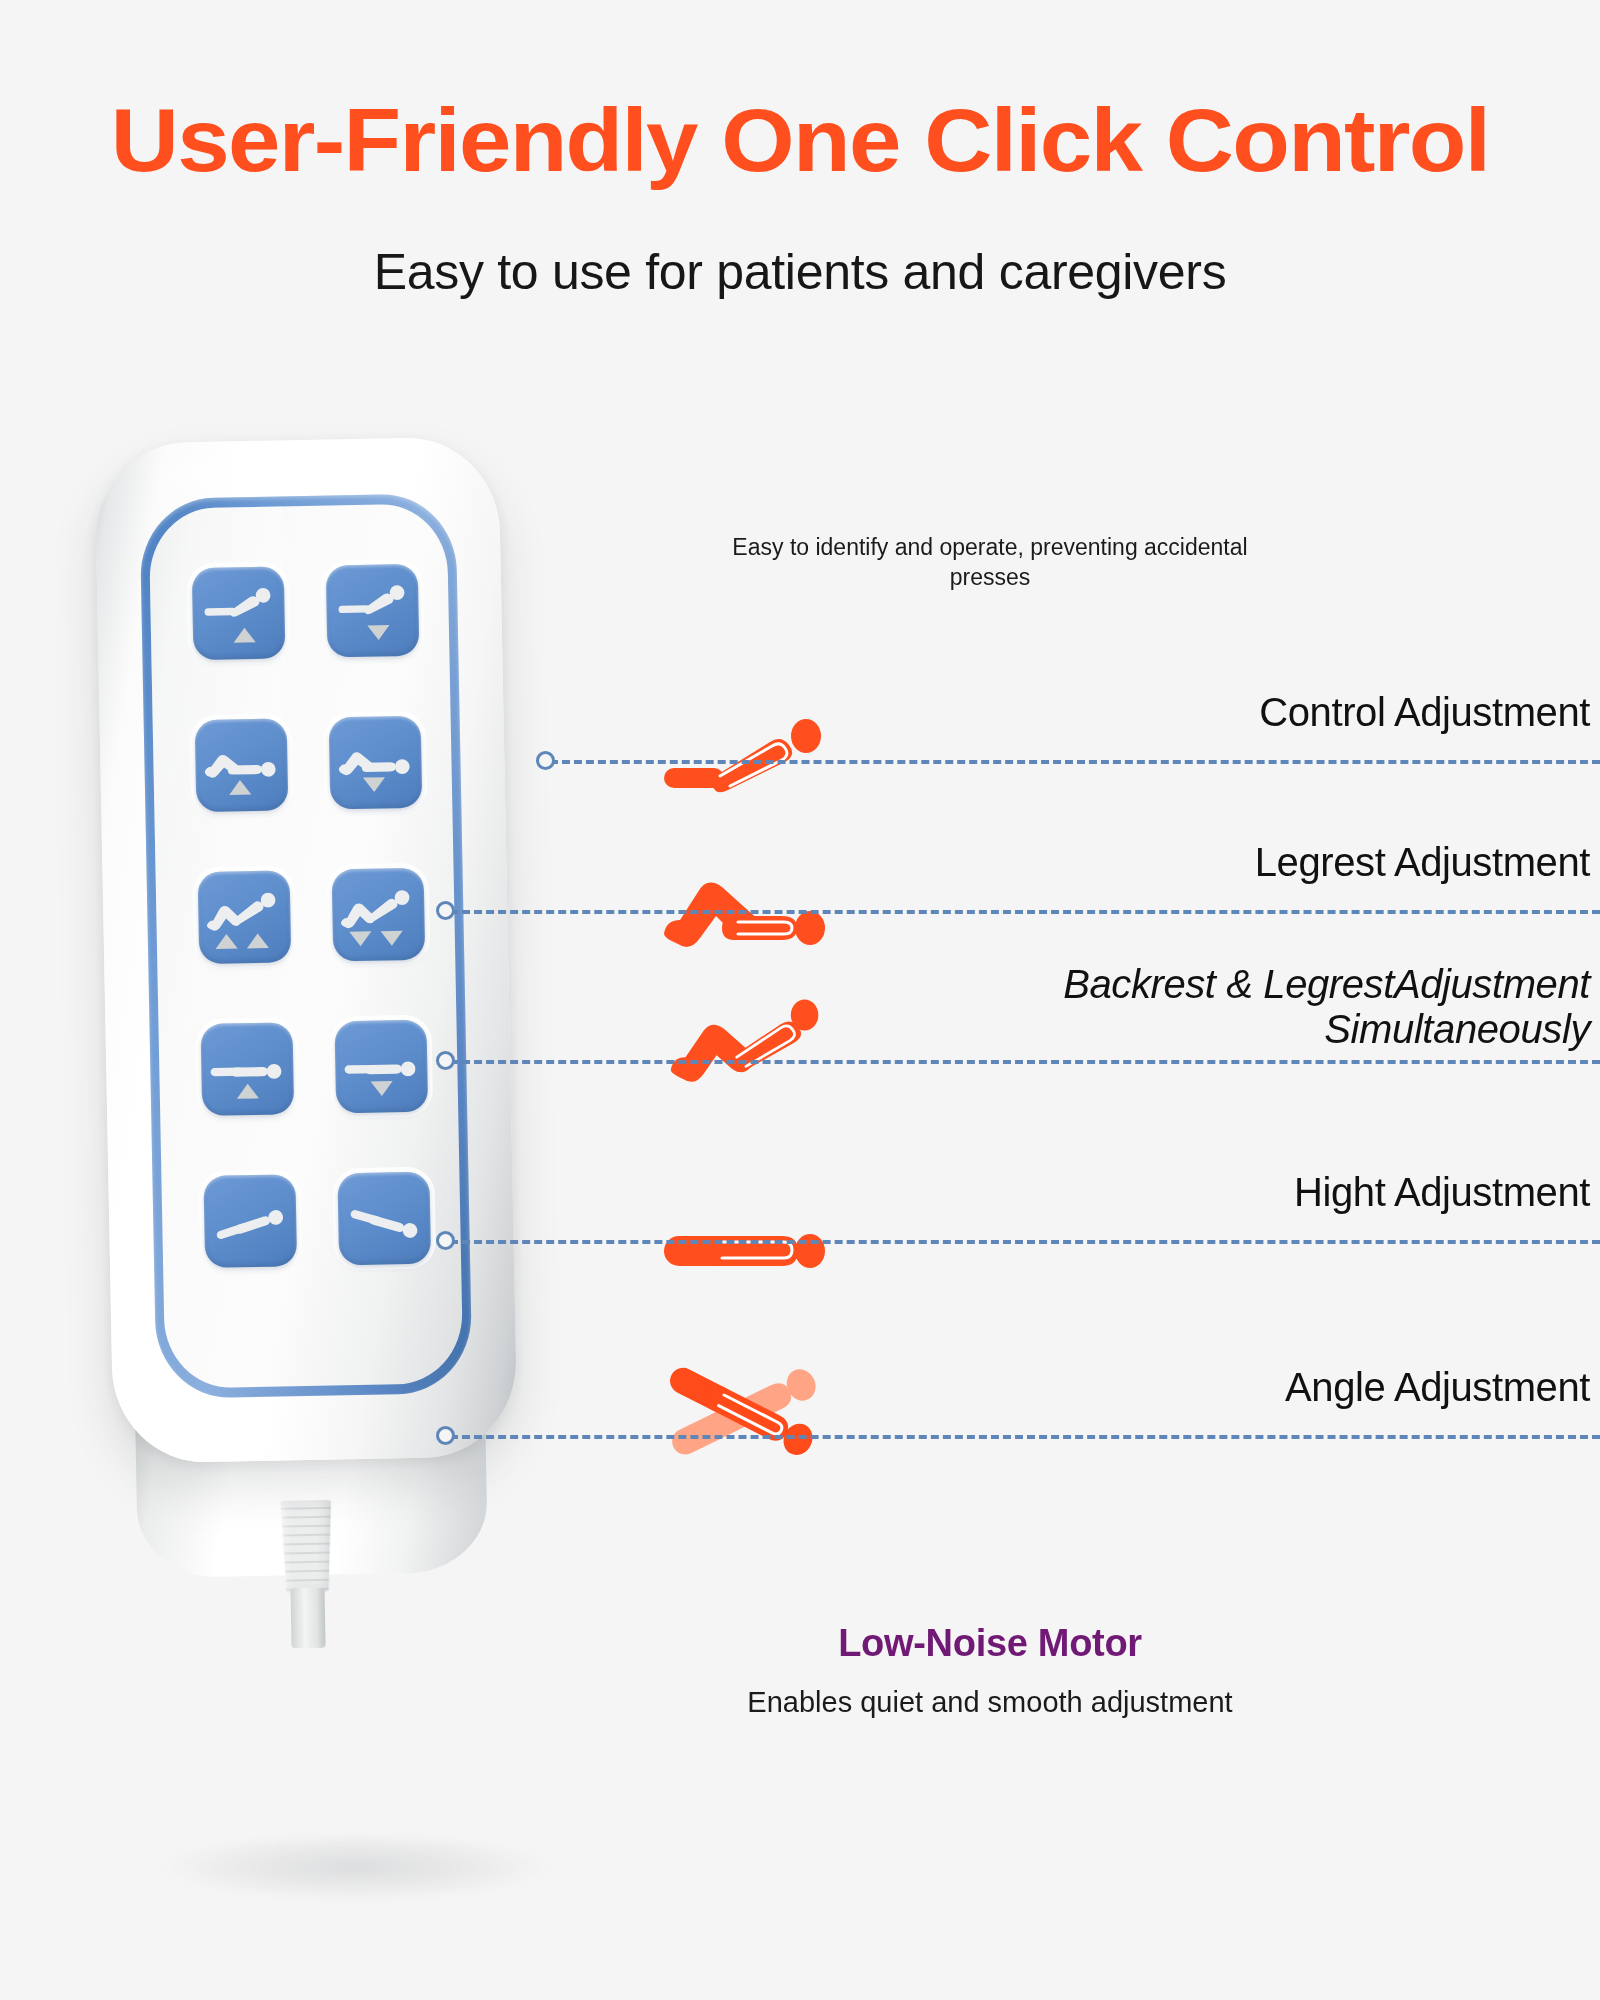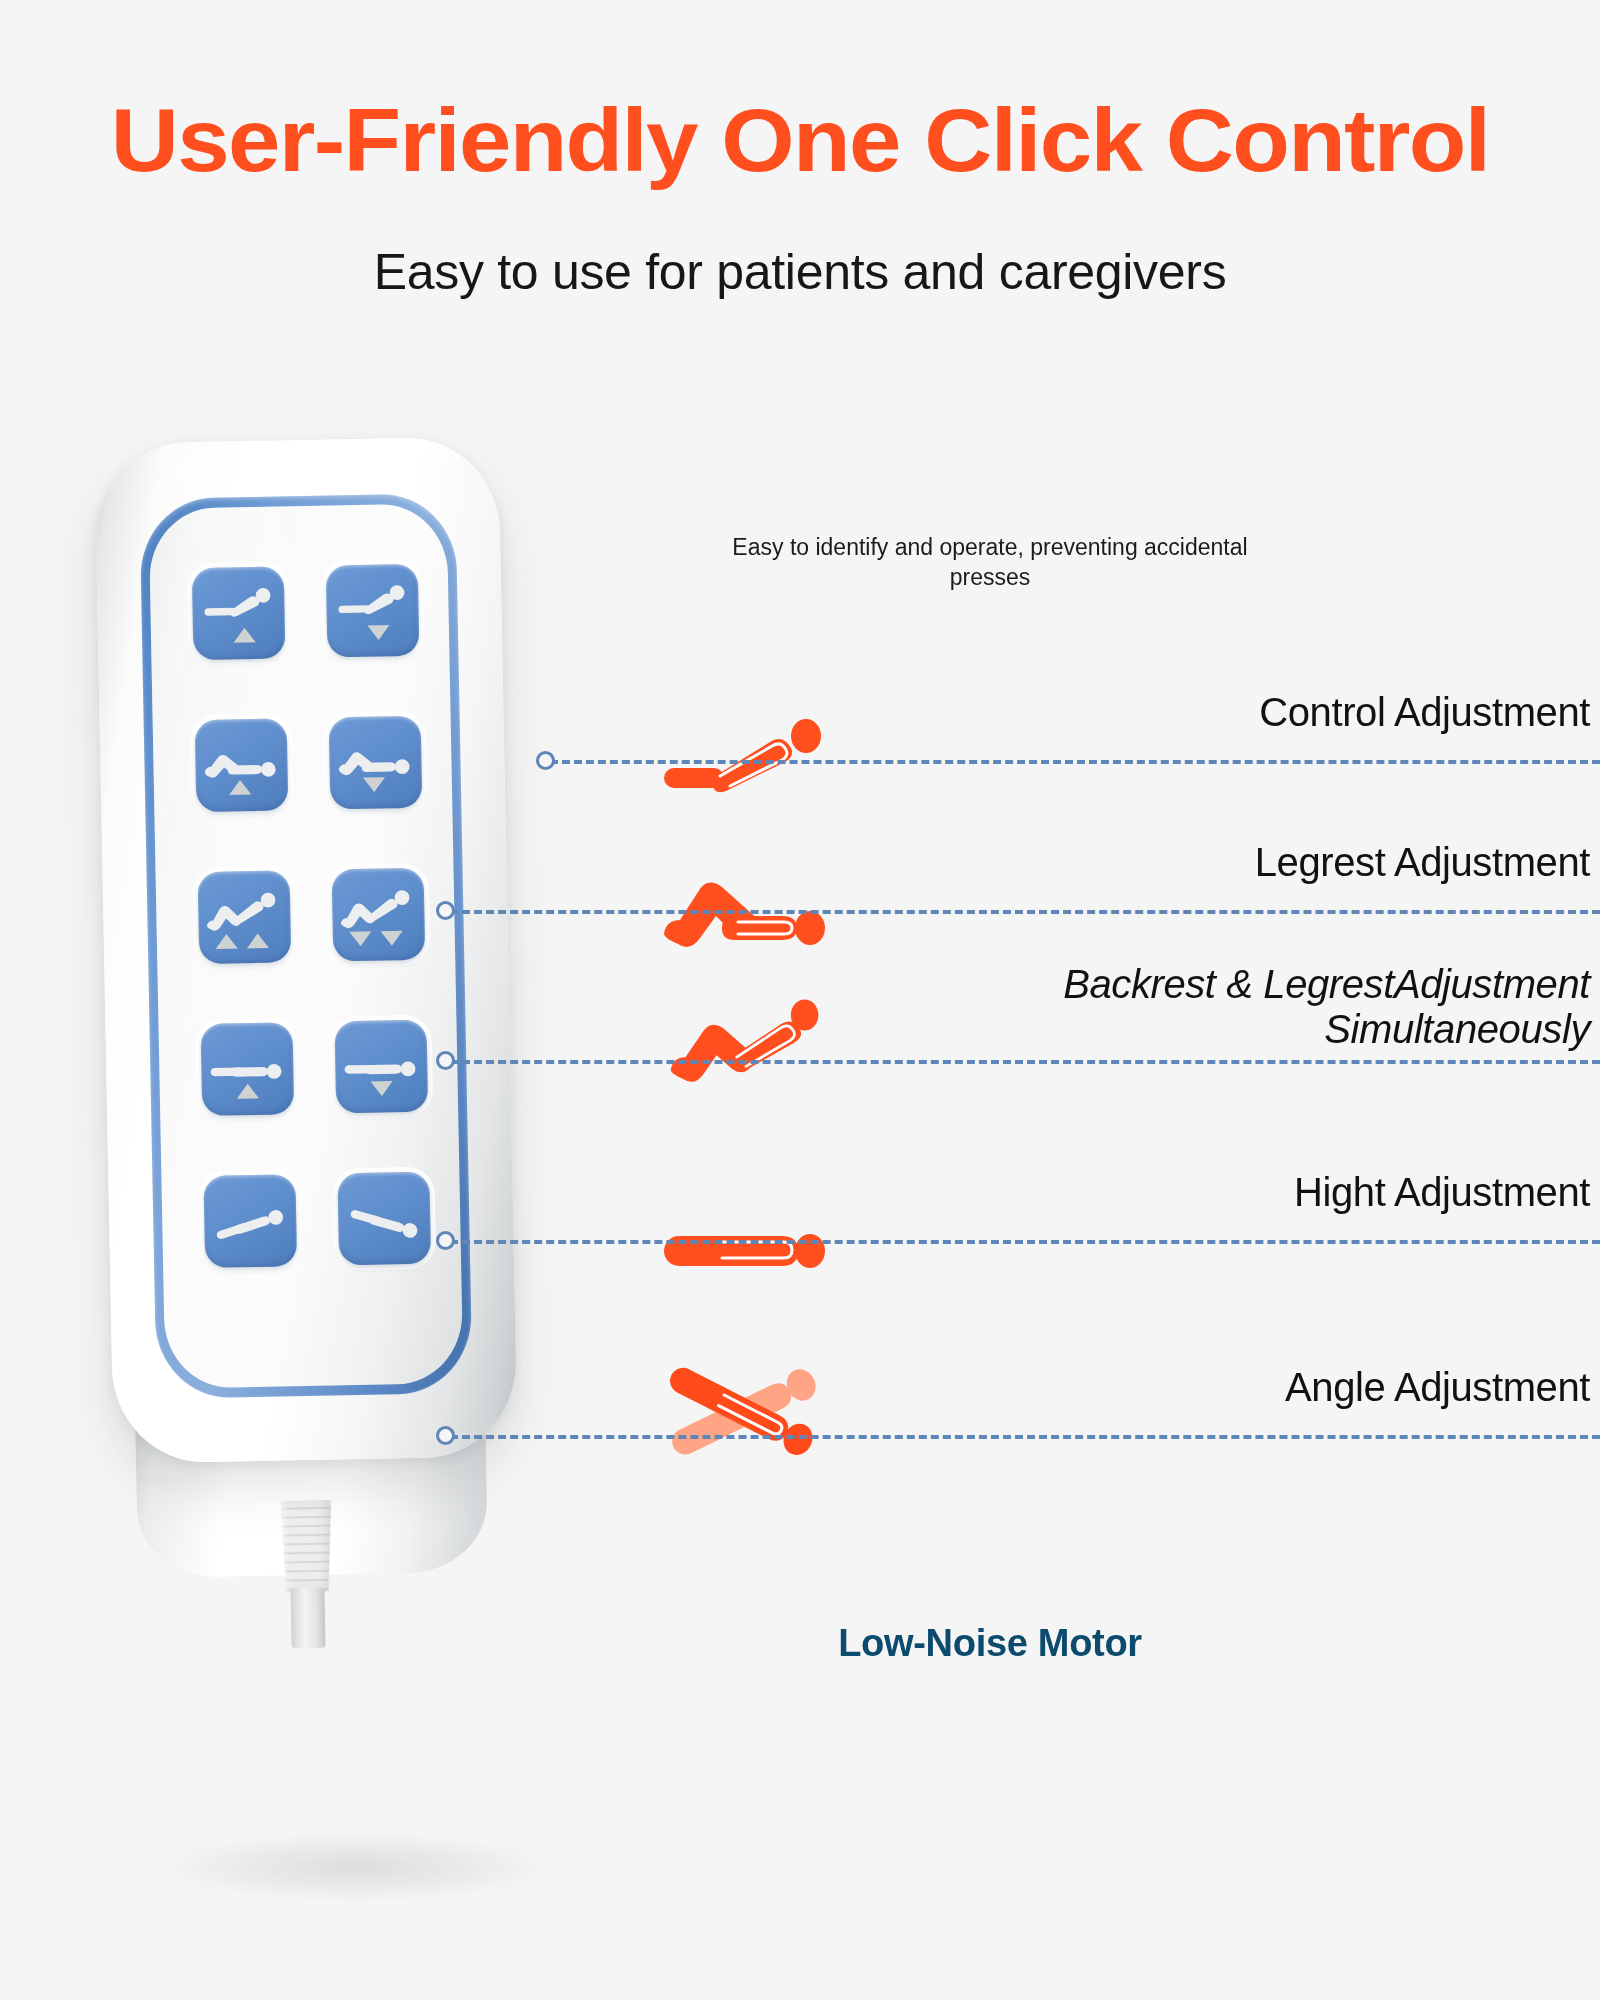--- a/index.html
+++ b/index.html
@@ -29,21 +29,21 @@
   #lb-head{
     position:absolute;left:700px;width:580px;top:468px;text-align:center;
     font-size:38px;font-weight:700;color:#111;letter-spacing:-0.3px;
   }
   #lb-sub{
     position:absolute;left:690px;width:600px;top:533px;text-align:center;
     font-size:23px;line-height:1.3;color:#1b1b1b;font-weight:400;
   }
   #lnm-head{
     position:absolute;left:690px;width:600px;top:1622px;text-align:center;
-    font-size:38px;font-weight:700;color:#0c4a6e;letter-spacing:-0.3px;
+    font-size:38px;font-weight:700;color:#701a75;letter-spacing:-0.3px;
   }
   #lnm-sub{
     position:absolute;left:660px;width:660px;top:1684px;text-align:center;
     font-size:29px;line-height:1.3;color:#1b1b1b;font-weight:400;
   }
 
   
   .feat{position:absolute;left:640px;width:960px;height:0;}
   .feat .ficon{position:absolute;left:20px;top:-62px;width:170px;height:110px;}
   .feat .flabel{
@@ -375,14 +375,15 @@
           <path d="M60 63 L120 63 q7 0 7 6 q0 6 -7 6 L60 75" fill="none" stroke="#ffffff" stroke-width="3" stroke-linecap="round"></path>
         </g>
       </svg>
     </div>
     <div class="flabel">Angle Adjustment</div>
     <div class="dash" style="left:-190px;width:1150px;top:0;"></div>
     <div class="dot" style="left:-204px;top:-9px;"></div>
   </div>
 
   <div id="lnm-head">Low-Noise Motor</div>
+  <div id="lnm-sub">Enables quiet and smooth adjustment</div>
 
 </div>
 
 </body></html>

